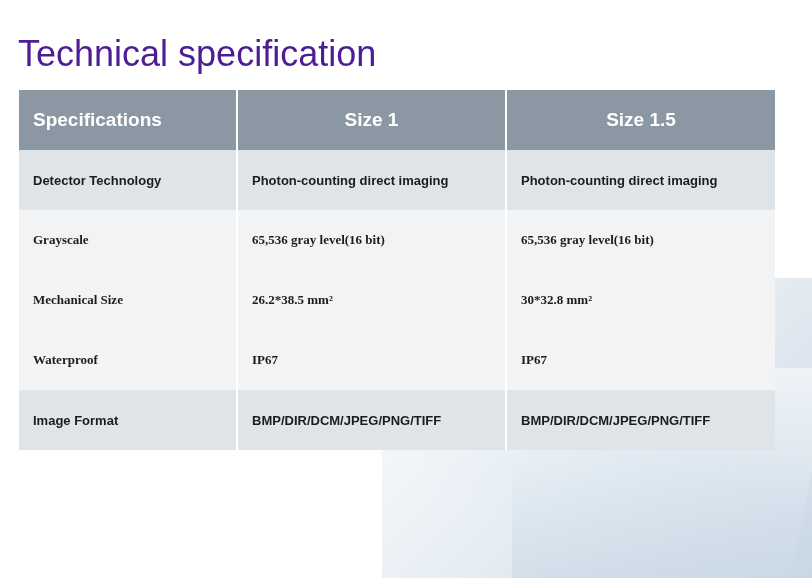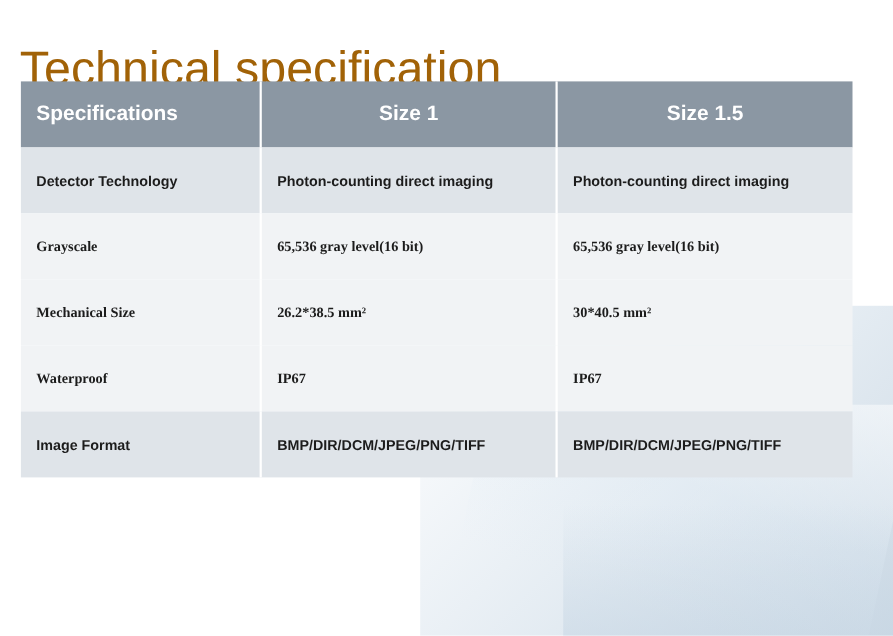--- a/index.html
+++ b/index.html
@@ -42,31 +42,31 @@
     width: 300px;
     height: 120px;
     background: linear-gradient(180deg, rgba(255,255,255,0) 0%, rgba(198,214,228,0.55) 100%);
     pointer-events: none;
   }
 
   .page-title {
     position: absolute;
     left: 18px;
     top: 8px;
-    font-size: 44px;
-    color: #a16207;
+    font-size: 36px;
+    color: #4c1d95;
     letter-spacing: 0px;
     font-weight: 400;
     line-height: 1.2;
   }
 
   .spec-table {
     position: absolute;
     left: 19px;
-    top: 74px;
+    top: 90px;
     width: 756px;
     border-collapse: collapse;
     table-layout: fixed;
   }
   .spec-table th {
     background: #8b97a3;
     color: #ffffff;
     font-size: 19px;
     font-weight: bold;
     height: 60px;
@@ -131,21 +131,21 @@
       <td>Photon-counting direct imaging</td>
     </tr>
     <tr class="row-even">
       <td>Grayscale</td>
       <td>65,536 gray level(16 bit)</td>
       <td>65,536 gray level(16 bit)</td>
     </tr>
     <tr class="row-even">
       <td>Mechanical Size</td>
       <td>26.2*38.5 mm²</td>
-      <td>30*40.5 mm²</td>
+      <td>30*32.8 mm²</td>
     </tr>
     <tr class="row-even">
       <td>Waterproof</td>
       <td>IP67</td>
       <td>IP67</td>
     </tr>
     <tr class="row-odd">
       <td>Image Format</td>
       <td>BMP/DIR/DCM/JPEG/PNG/TIFF</td>
       <td>BMP/DIR/DCM/JPEG/PNG/TIFF</td>

